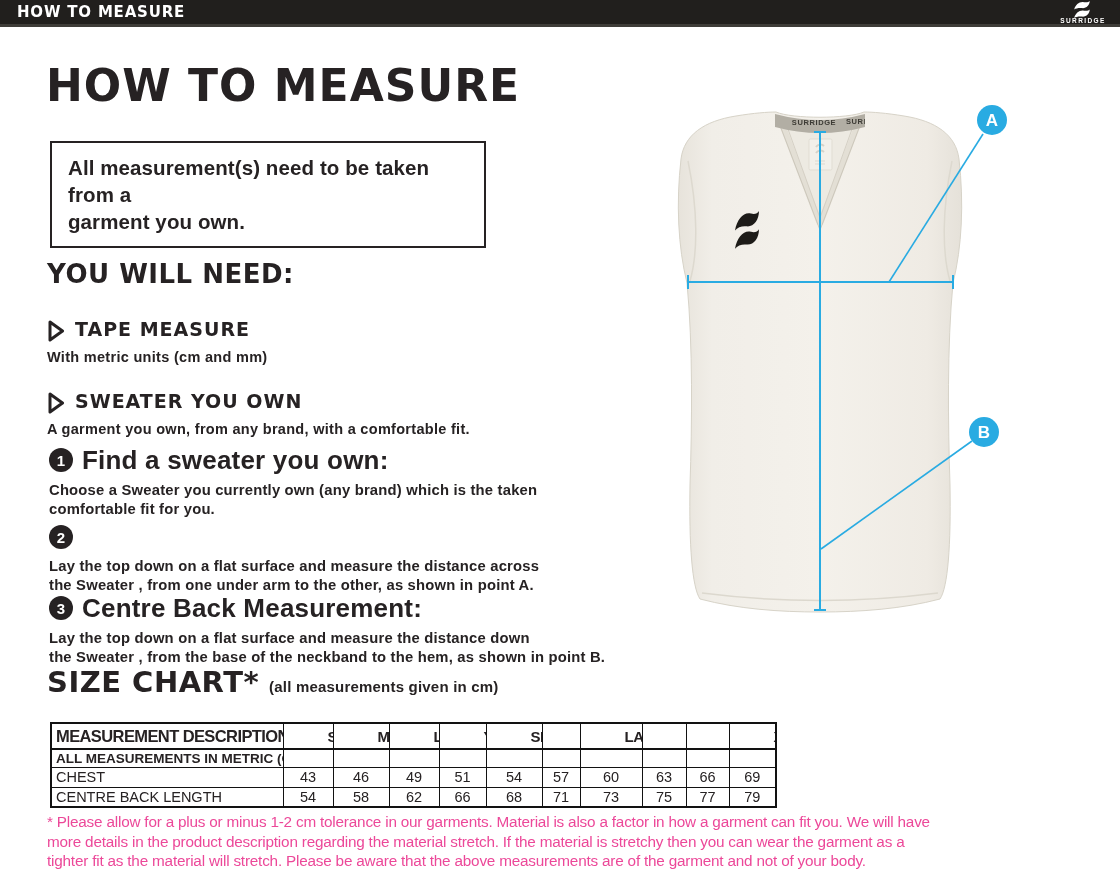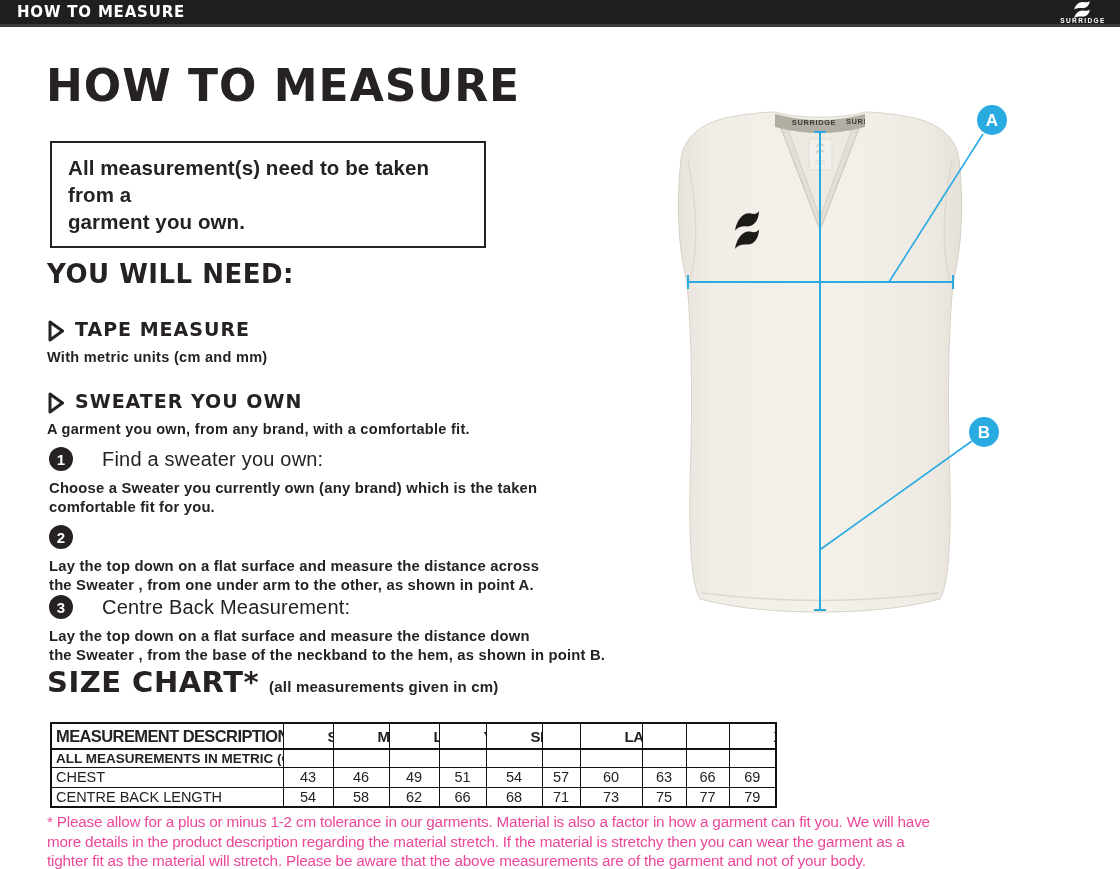--- a/index.html
+++ b/index.html
@@ -52,21 +52,21 @@
   .step { position:absolute; left:49px; width:620px; }
   .step.s1 { top:447px; }
   .step.s2 { top:525px; }
   .step.s3 { top:595px; }
   .step-head { display:flex; align-items:center; gap:9px; }
   .step-num {
     width:24px; height:24px; border-radius:50%; background:#262223; color:#fff;
     font-size:15px; font-weight:bold; display:flex; align-items:center;
     justify-content:center; flex:0 0 auto;
   }
-  .step-title { font-size:20px; font-weight:normal; letter-spacing:0.2px; line-height:1;margin-left:20px; }
+  .step-title { font-size:26px; font-weight:bold; letter-spacing:0.2px; line-height:1; }
   .step-desc {
     margin-top:8px; font-size:14.8px; font-weight:bold; line-height:19px;
     white-space:pre-line; letter-spacing:0.2px;
   }
 
   .sc-headrow { position:absolute; left:47px; top:668px; display:flex; align-items:flex-end; gap:10px; }
   .sc-title {
     font-family:"DejaVu Sans", sans-serif; font-weight:bold;
     font-size:29px; line-height:1; letter-spacing:0.5px;
   }

